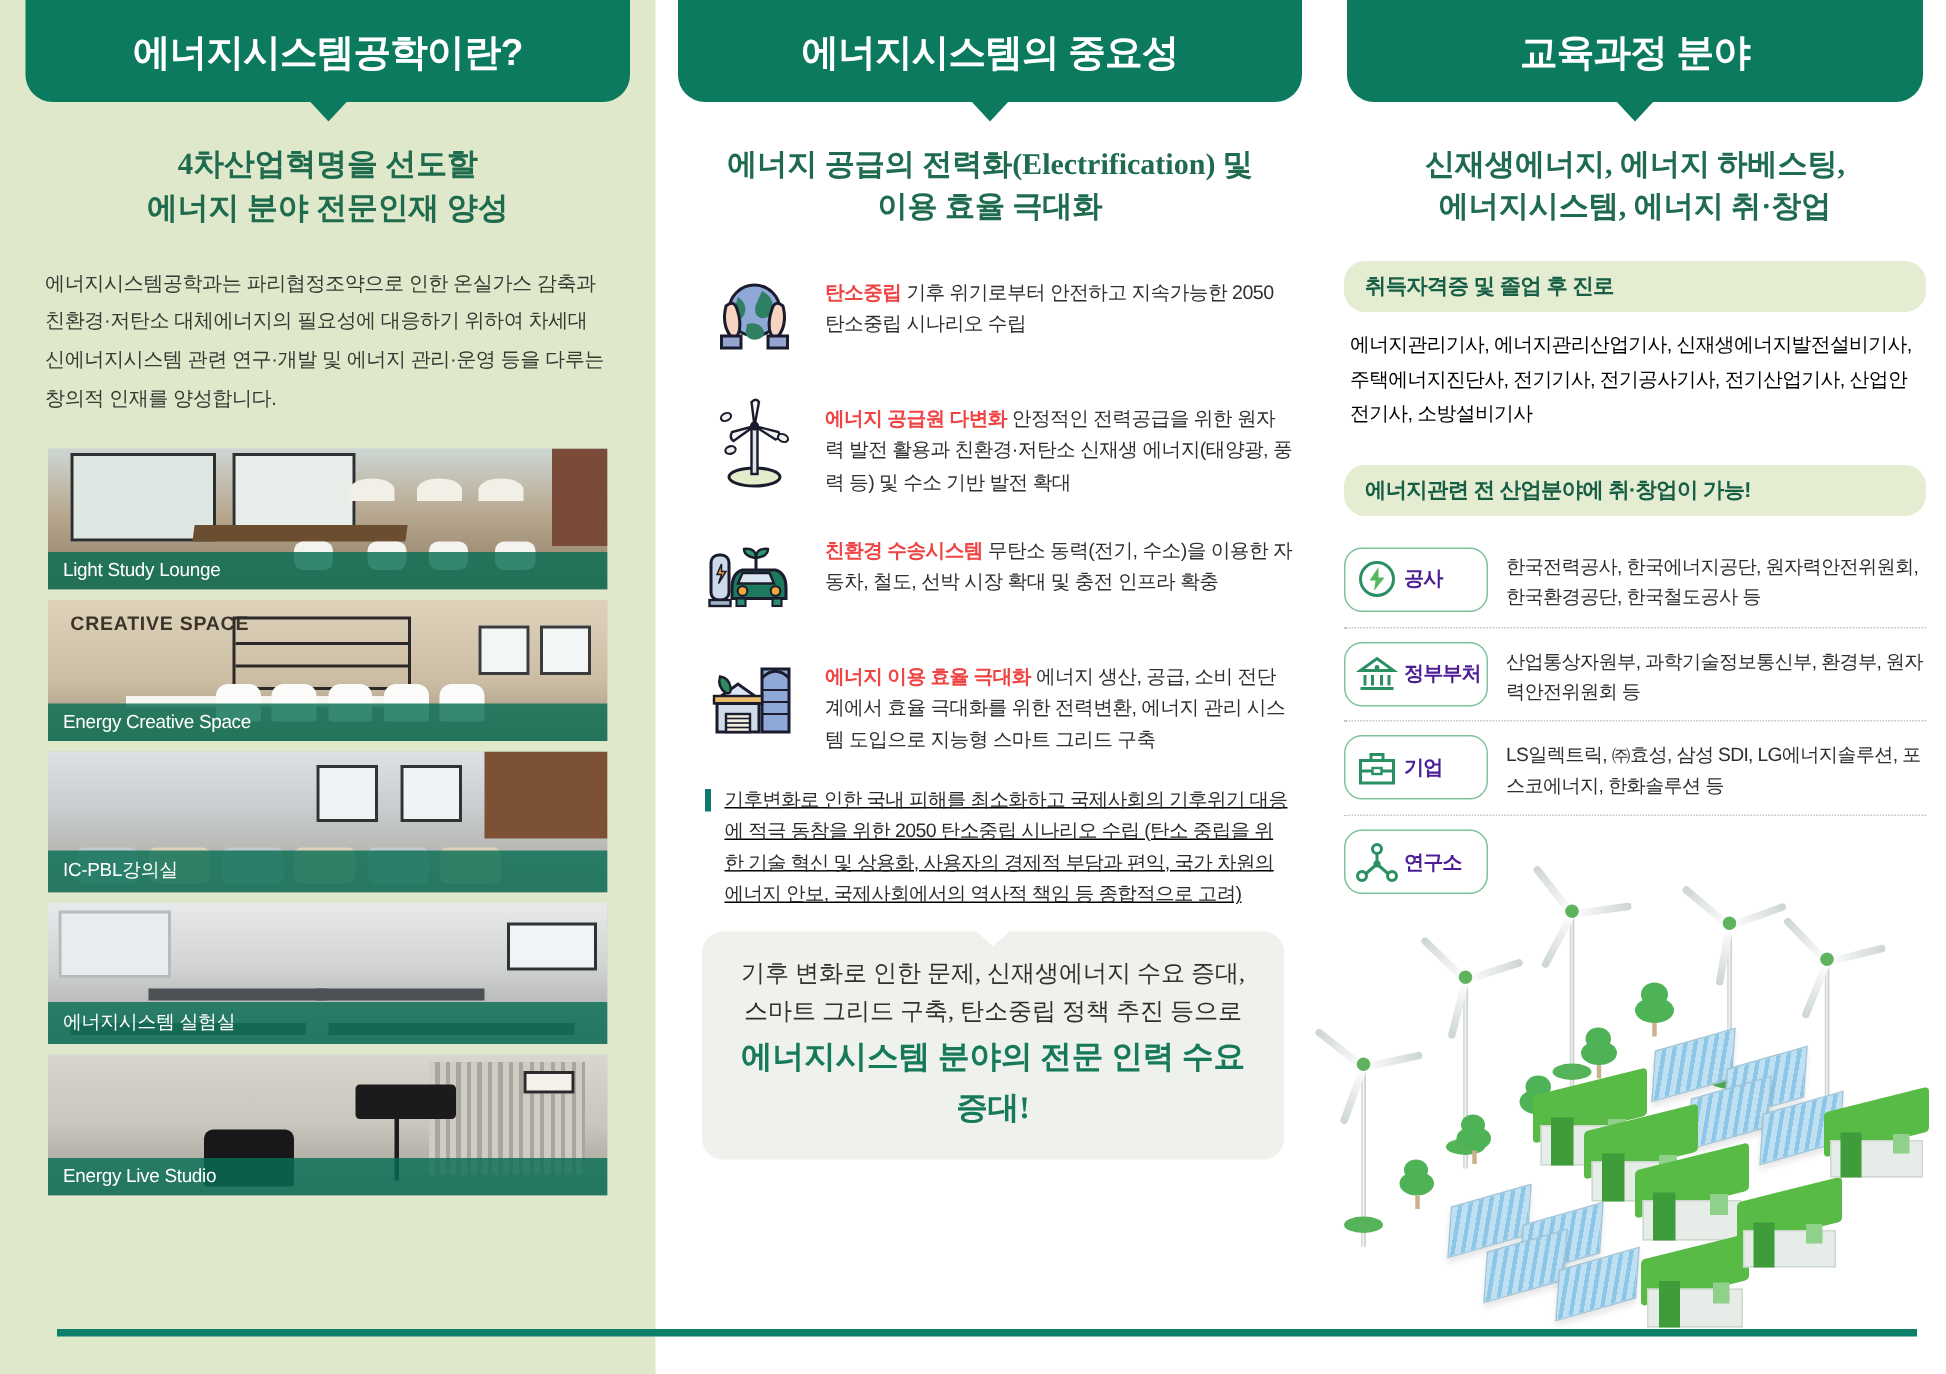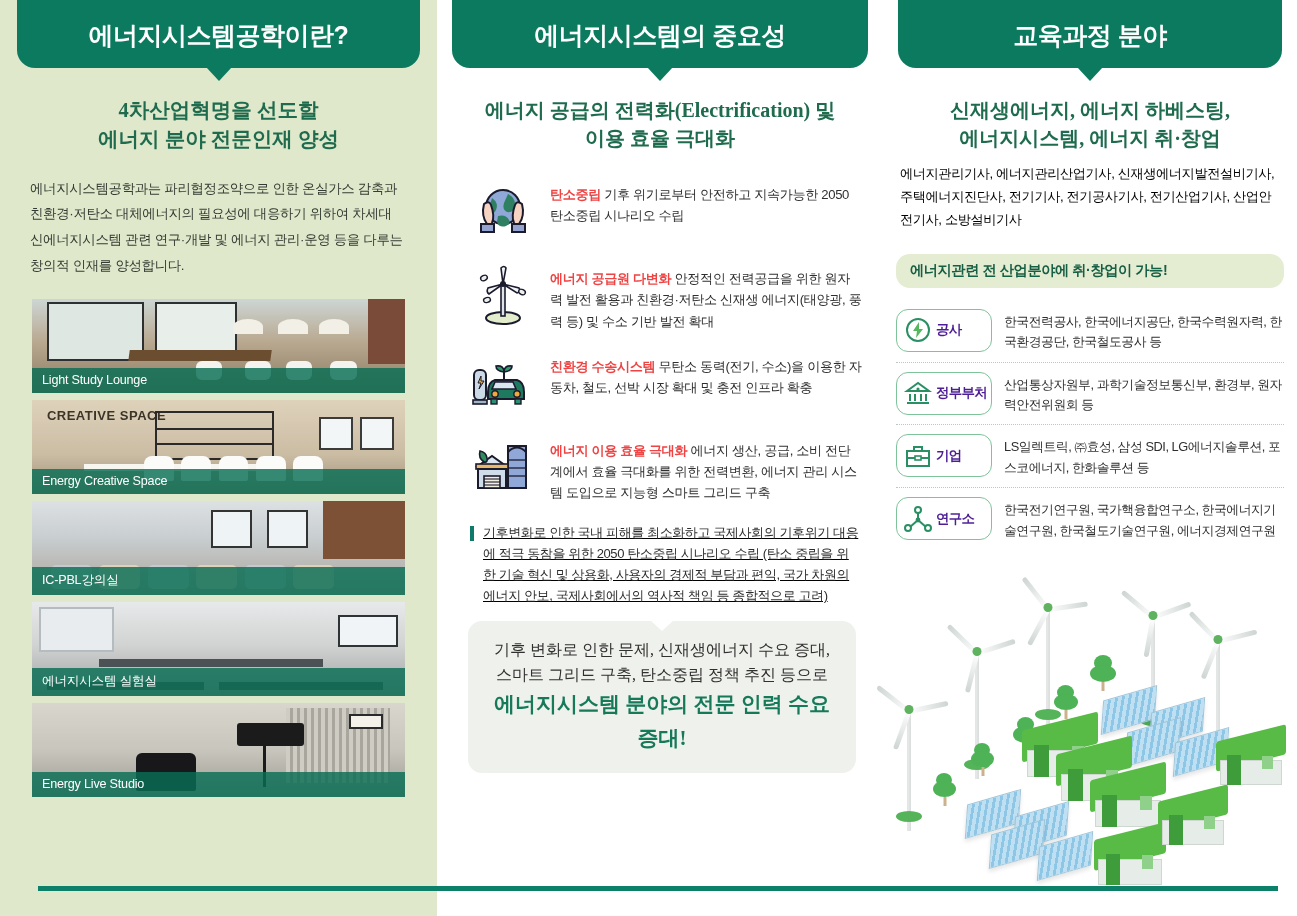--- a/index.html
+++ b/index.html
@@ -479,37 +479,38 @@
     <div class="tab-wrap tab-right">
       <div class="tab">교육과정 분야</div>
       <div class="tab-notch"></div>
     </div>
 
     <div class="subtitle subtitle-right">
       <div>신재생에너지, 에너지 하베스팅,</div>
       <div>에너지시스템, 에너지 취·창업</div>
     </div>
 
+    <div class="sec-label">취득자격증 및 졸업 후 진로</div>
     <div class="sec-body">에너지관리기사,  에너지관리산업기사,  신재생에너지발전설비기사, 주택에너지진단사, 전기기사, 전기공사기사, 전기산업기사, 산업안전기사, 소방설비기사</div>
 
     <div class="sec-label">에너지관련 전 산업분야에 취·창업이 가능!</div>
 
     <div class="careers">
 
       <div class="career-row">
         <div class="career-badge">
           <span class="bi">
             <svg viewBox="0 0 30 30" width="30" height="30">
               <circle cx="15" cy="15" r="11" fill="none" stroke="#2a8f63" stroke-width="2"></circle>
               <path d="M16 7 l-6 9 h4 l-1 7 l7 -9 h-4 z" fill="#55b85f"></path>
             </svg>
           </span>
           <span class="bl">공사</span>
         </div>
-        <div class="career-desc">한국전력공사, 한국에너지공단, 한국수력원자력, 한국환경공단, 한국철도공사 등</div>
+        <div class="career-desc">한국전력공사, 한국에너지공단, 원자력안전위원회, 한국환경공단, 한국철도공사 등</div>
       </div>
 
       <div class="career-row">
         <div class="career-badge">
           <span class="bi">
             <svg viewBox="0 0 30 30" width="30" height="30">
               <path d="M4 13 L15 5 L26 13 z" fill="none" stroke="#2a8f63" stroke-width="2"></path>
               <circle cx="15" cy="11" r="1.6" fill="#2a8f63"></circle>
               <g stroke="#2a8f63" stroke-width="2">
                 <path d="M7 16 v7"></path>
@@ -550,21 +551,20 @@
                   <path d="M15 16 L23 23"></path>
               </g>
               <circle cx="15" cy="6" r="3" fill="none" stroke="#2a8f63" stroke-width="2"></circle>
               <circle cx="5" cy="24" r="3" fill="none" stroke="#2a8f63" stroke-width="2"></circle>
               <circle cx="25" cy="24" r="3" fill="none" stroke="#2a8f63" stroke-width="2"></circle>
               <circle cx="15" cy="16" r="2.4" fill="#2a8f63"></circle>
             </svg>
           </span>
           <span class="bl">연구소</span>
         </div>
-        <div class="career-desc">한국전기연구원,  국가핵융합연구소,  한국에너지기술연구원, 한국철도기술연구원, 에너지경제연구원</div>
       </div>
 
     </div>
   </div>
 
   <div class="illus">
     <div class="turb" style="left:36px; top:118px; width:30px; height:124px;">
       <div class="mast"></div>
         <div class="base"></div>
       <div class="blade" style="transform:rotate(-12deg);"></div>

